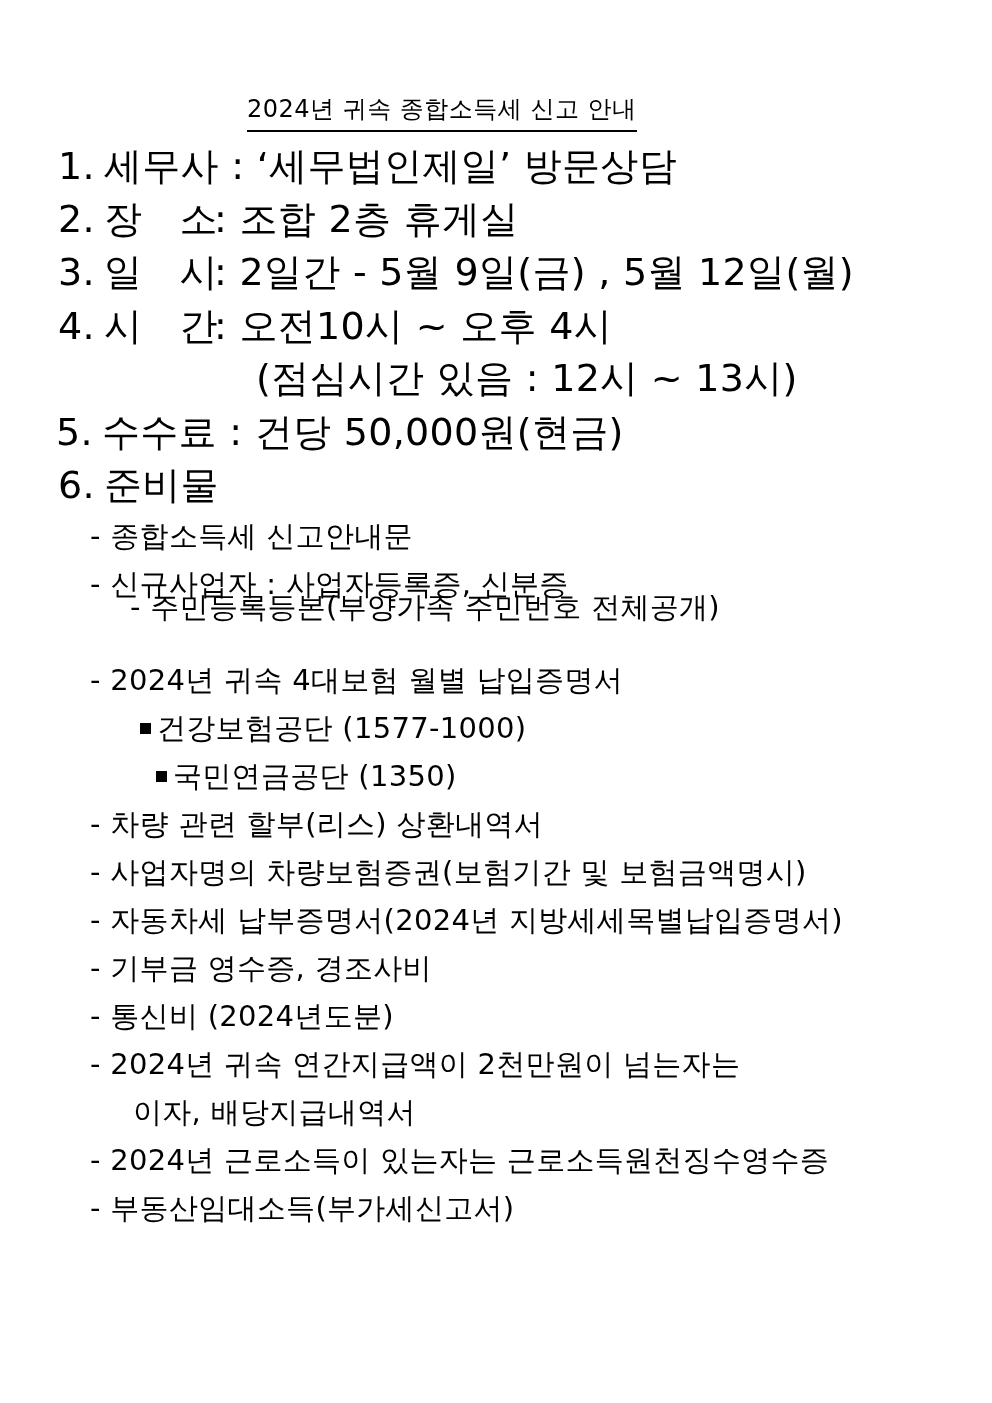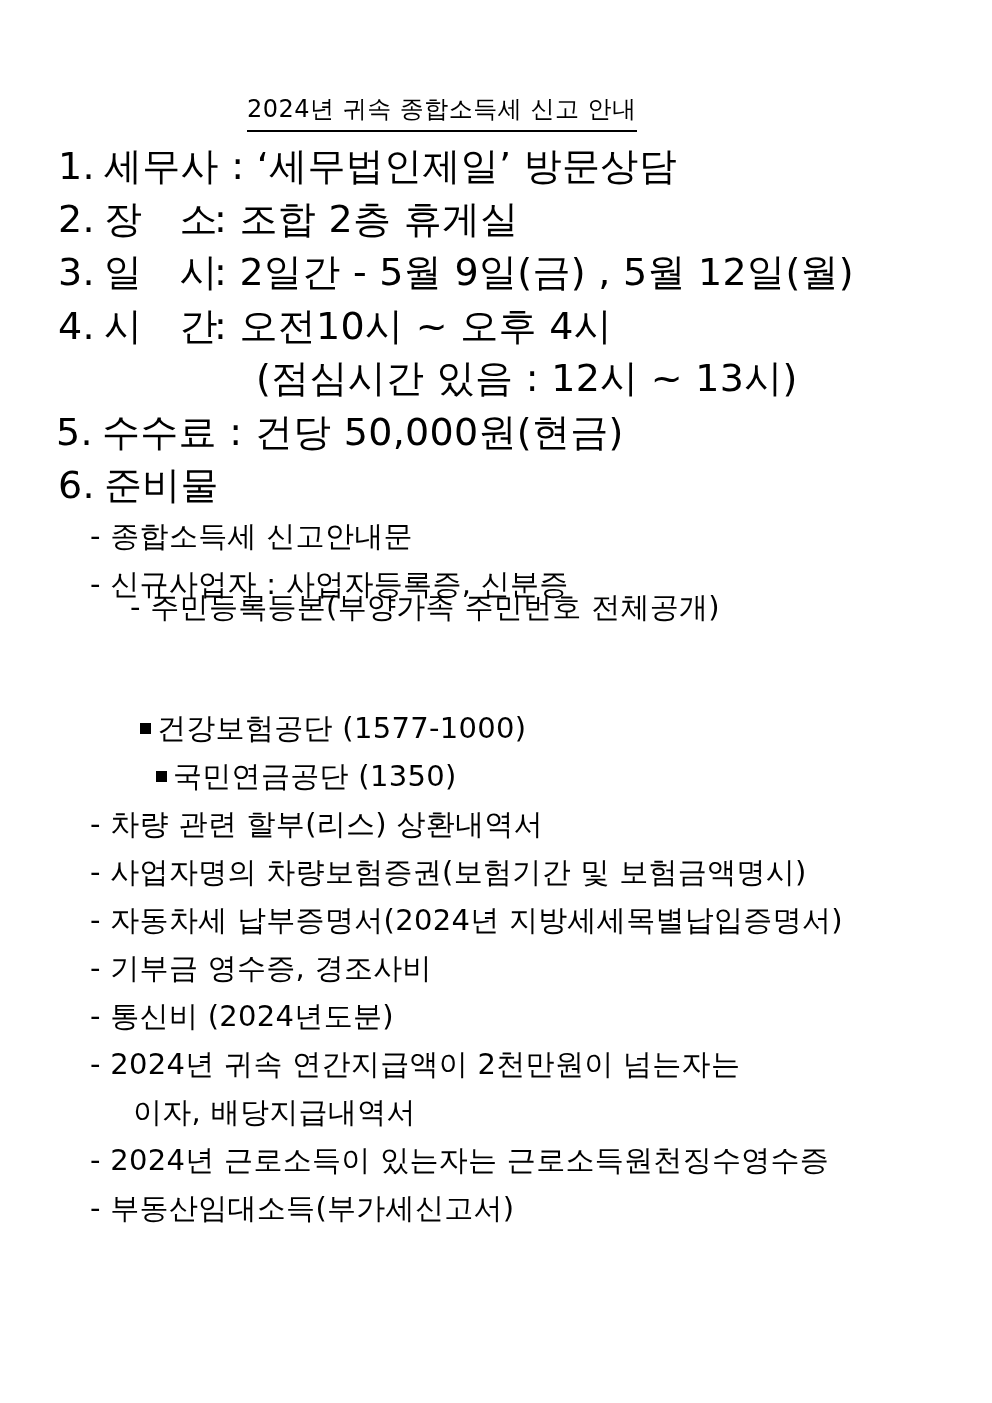--- a/index.html
+++ b/index.html
@@ -105,20 +105,24 @@
     <span>종합소득세 신고안내문</span>
   </div>
   <div class="line sub" style="left:90px; top:564px;">
     <span>-</span>
     <span>신규사업자 : 사업자등록증, 신분증</span>
   </div>
   <div class="line sub" style="left:90px; top:587px;margin-left:40px;">
     <span>-</span>
     <span>주민등록등본(부양가족 주민번호 전체공개)</span>
   </div>
+  <div class="line sub" style="left:90px; top:660px;">
+    <span>-</span>
+    <span>2024년 귀속 4대보험 월별 납입증명서</span>
+  </div>
   <div class="line sub" style="left:140px; top:708px;">
     <span class="bullet-square"></span><span>건강보험공단 (1577-1000)</span>
   </div>
   <div class="line sub" style="left:156px; top:756px;">
     <span class="bullet-square"></span><span>국민연금공단 (1350)</span>
   </div>
   <div class="line sub" style="left:90px; top:852px;">
     <span>-</span>
     <span>사업자명의 차량보험증권(보험기간 및 보험금액명시)</span>
   </div>

